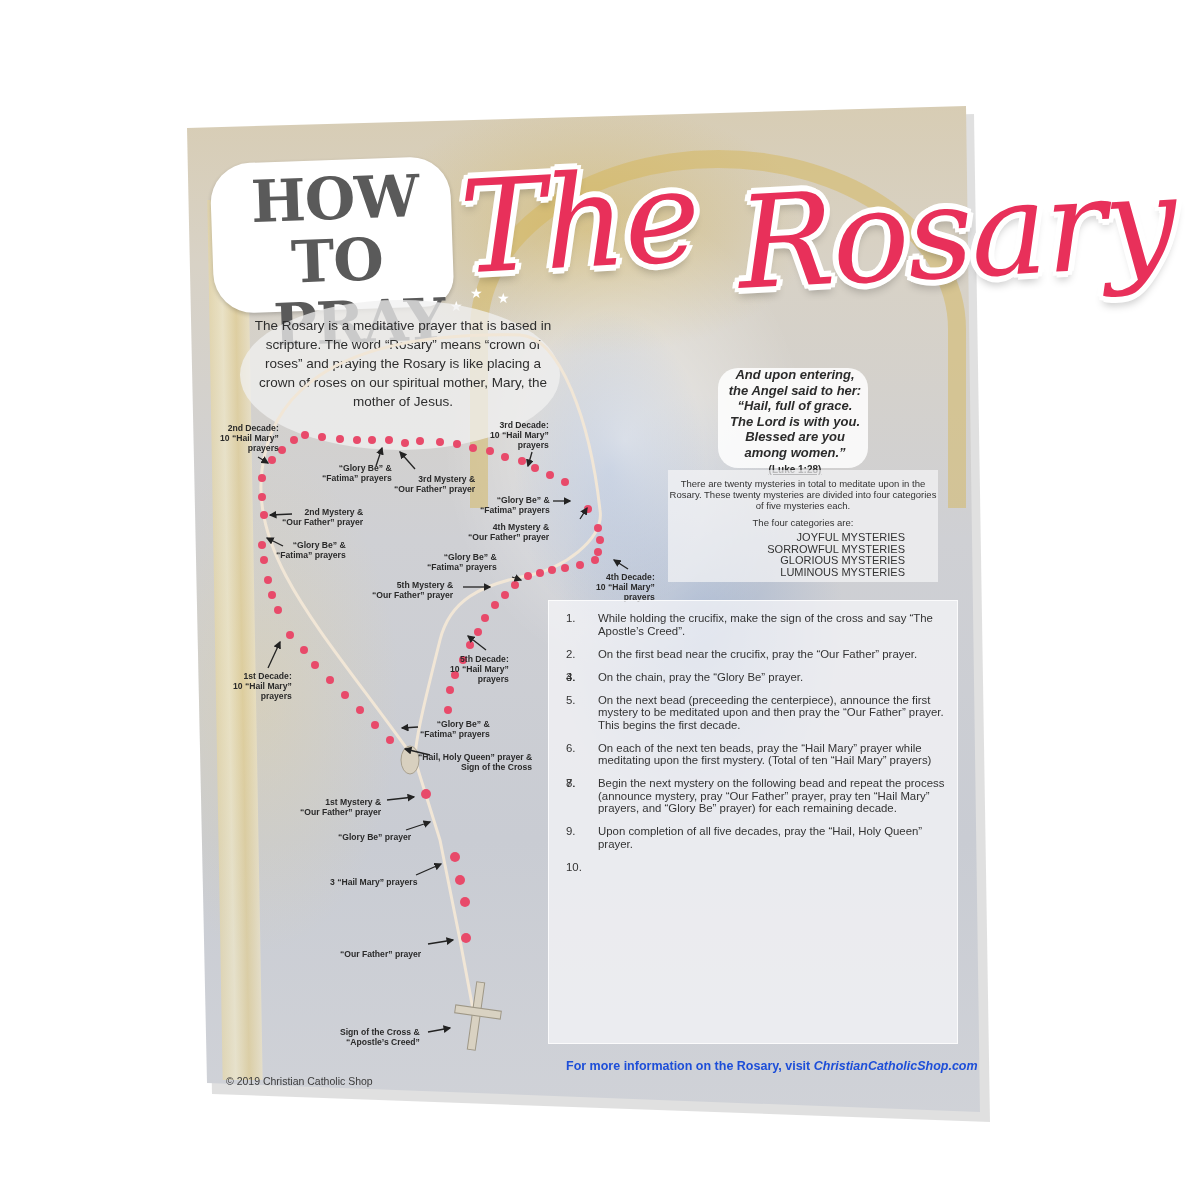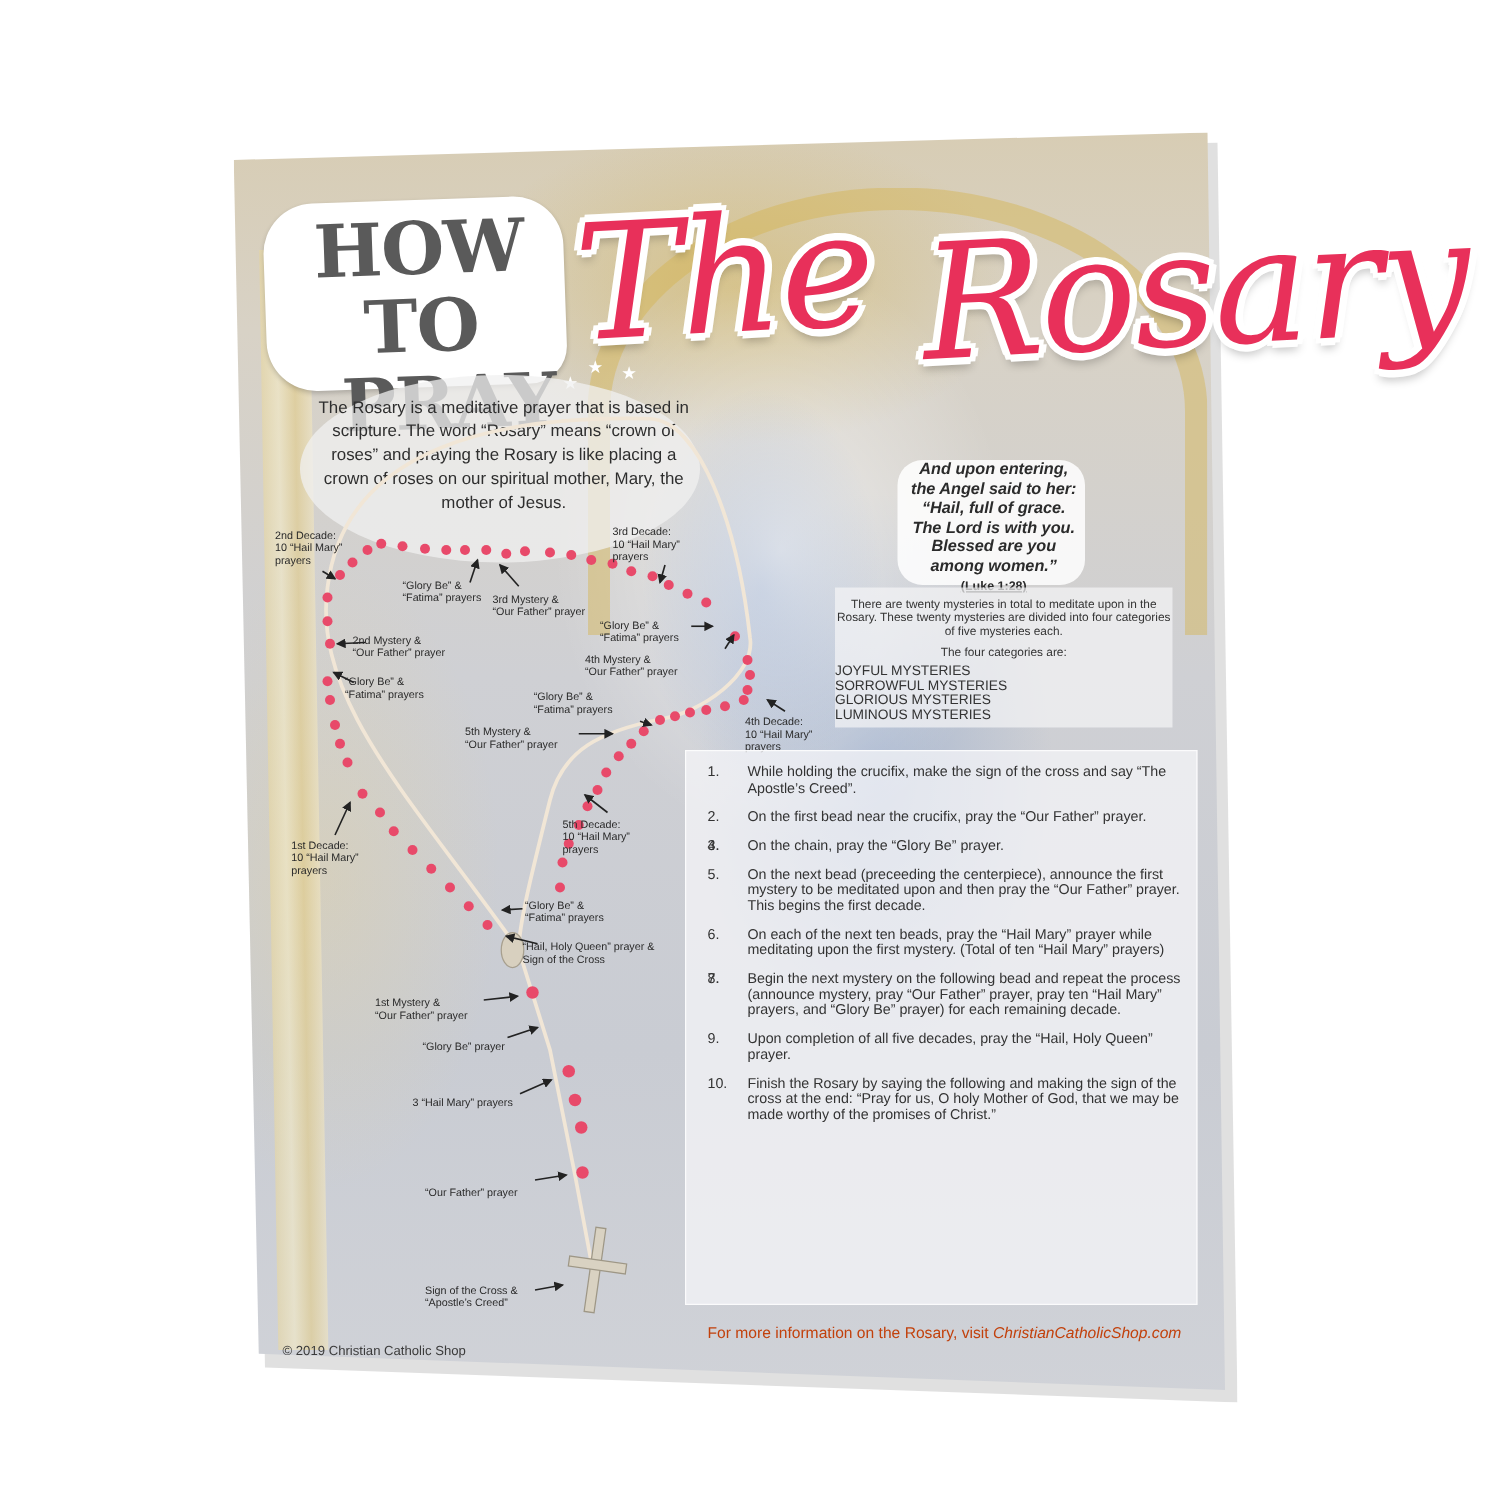--- a/index.html
+++ b/index.html
@@ -43,32 +43,32 @@
   .intro-oval{position:absolute;left:240px;top:300px;width:320px;height:150px;border-radius:50%;background:rgba(240,240,240,.75);}
   .intro{position:absolute;left:248px;top:316px;width:310px;text-align:center;color:#2e2e2e;font-size:13.5px;line-height:19px;}
 
   .quote-bg{position:absolute;left:718px;top:368px;width:150px;height:100px;background:rgba(255,255,255,.85);border-radius:20px;}
   .quote{position:absolute;left:690px;top:367px;width:210px;text-align:center;color:#2b2b2b;font-style:italic;font-weight:bold;font-size:13px;line-height:15.5px;}
   .quote .ref{font-style:normal;font-size:10px;display:block;margin-top:2px;text-decoration:underline;}
 
   .myst-box{position:absolute;left:668px;top:470px;width:270px;height:112px;background:rgba(245,245,247,.7);}
   .myst-intro{position:absolute;left:668px;top:478px;width:270px;text-align:center;color:#333;font-size:9.5px;line-height:11px;}
   .myst-cat{position:absolute;left:668px;top:517px;width:270px;text-align:center;color:#333;font-size:9.5px;}
-  .myst-list{position:absolute;left:668px;top:532px;width:237px;text-align:left;color:#333;font-size:11px;line-height:11.5px;}
+  .myst-list{position:absolute;left:668px;top:532px;width:237px;text-align:right;color:#333;font-size:11px;line-height:11.5px;}
   .myst-list div{letter-spacing:0;}
 
   .steps-box{position:absolute;left:548px;top:600px;width:408px;height:442px;background:rgba(246,247,250,.72);border:1px solid rgba(255,255,255,.8);}
   .steps{position:absolute;left:562px;top:612px;width:388px;color:#333;font-size:11.4px;line-height:12.5px;margin:0;padding:0;list-style:none;}
   .steps li{position:relative;padding-left:36px;margin-bottom:10.5px;}
   .steps li .n{position:absolute;left:4px;top:0;}
-  .more{position:absolute;left:566px;top:1059px;font-size:12.5px;font-weight:normal;color:#c2410c;white-space:nowrap;}
+  .more{position:absolute;left:566px;top:1059px;font-size:12.5px;font-weight:bold;color:#1d4ed8;white-space:nowrap;}
   .more i{font-style:italic;}
   .copy{position:absolute;left:226px;top:1075px;font-size:10.5px;color:#3b3b3b;}
 
-  .lbl{position:absolute;font-size:8.6px;font-weight:normal;color:#2a2a2a;line-height:10px;text-align:left;white-space:nowrap;}
+  .lbl{position:absolute;font-size:8.6px;font-weight:bold;color:#2a2a2a;line-height:10px;text-align:right;white-space:nowrap;}
   svg.beads{position:absolute;left:0;top:0;}
   .stars{position:absolute;color:#fff;font-size:14px;}
 </style>
 </head>
 <body>
 
 <div class="sheet">
   <div class="paper-shadow"></div>
   <div class="paper"></div>
   <div class="frame-left"></div>
@@ -295,20 +295,20 @@
   <ol class="steps">
     <li><span class="n">1.</span><span>While holding the crucifix, make the sign of the cross and say “The Apostle’s Creed”.</span></li>
     <li><span class="n">2.</span><span>On the first bead near the crucifix, pray the “Our Father” prayer.</span></li>
     <li><span class="n">3.</span></li>
     <li><span class="n">4.</span><span>On the chain, pray the “Glory Be” prayer.</span></li>
     <li><span class="n">5.</span><span>On the next bead (preceeding the centerpiece), announce the first mystery to be meditated upon and then pray the “Our Father” prayer. This begins the first decade.</span></li>
     <li><span class="n">6.</span><span>On each of the next ten beads, pray the “Hail Mary” prayer while meditating upon the first mystery. (Total of ten “Hail Mary” prayers)</span></li>
     <li><span class="n">7.</span></li>
     <li><span class="n">8.</span><span>Begin the next mystery on the following bead and repeat the process (announce mystery, pray “Our Father” prayer, pray ten “Hail Mary” prayers, and “Glory Be” prayer) for each remaining decade.</span></li>
     <li><span class="n">9.</span><span>Upon completion of all five decades, pray the “Hail, Holy Queen” prayer.</span></li>
-    <li><span class="n">10.</span><span>Finish the Rosary by saying the following and making the sign of the cross at the end: “Pray for us, O holy Mother of God, that we may be made worthy of the promises of Christ.”</span></li>
+    <li><span class="n">10.</span></li>
   </ol>
 
   <div class="more">
     <span>For more information on the Rosary, visit </span><i>ChristianCatholicShop.com</i>
   </div>
   <div class="copy">© 2019 Christian Catholic Shop</div>
 </div>
 
 </body></html>

